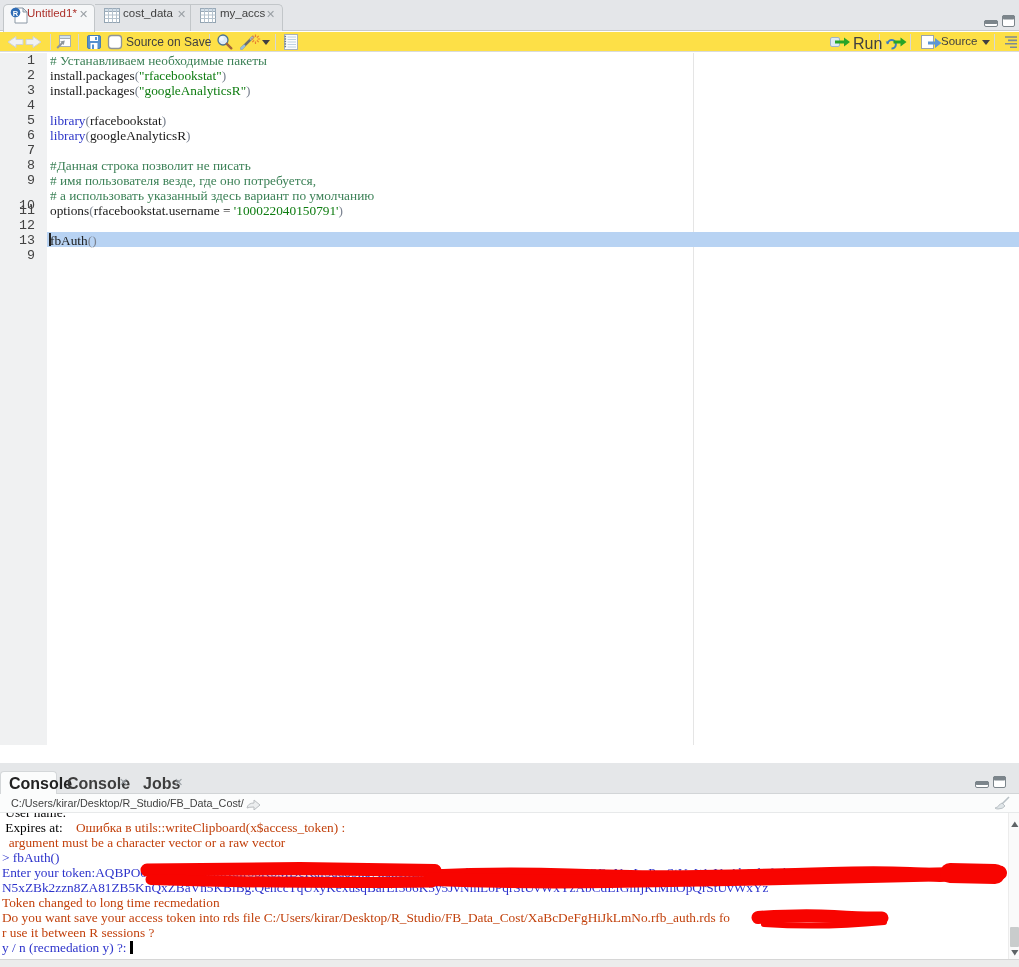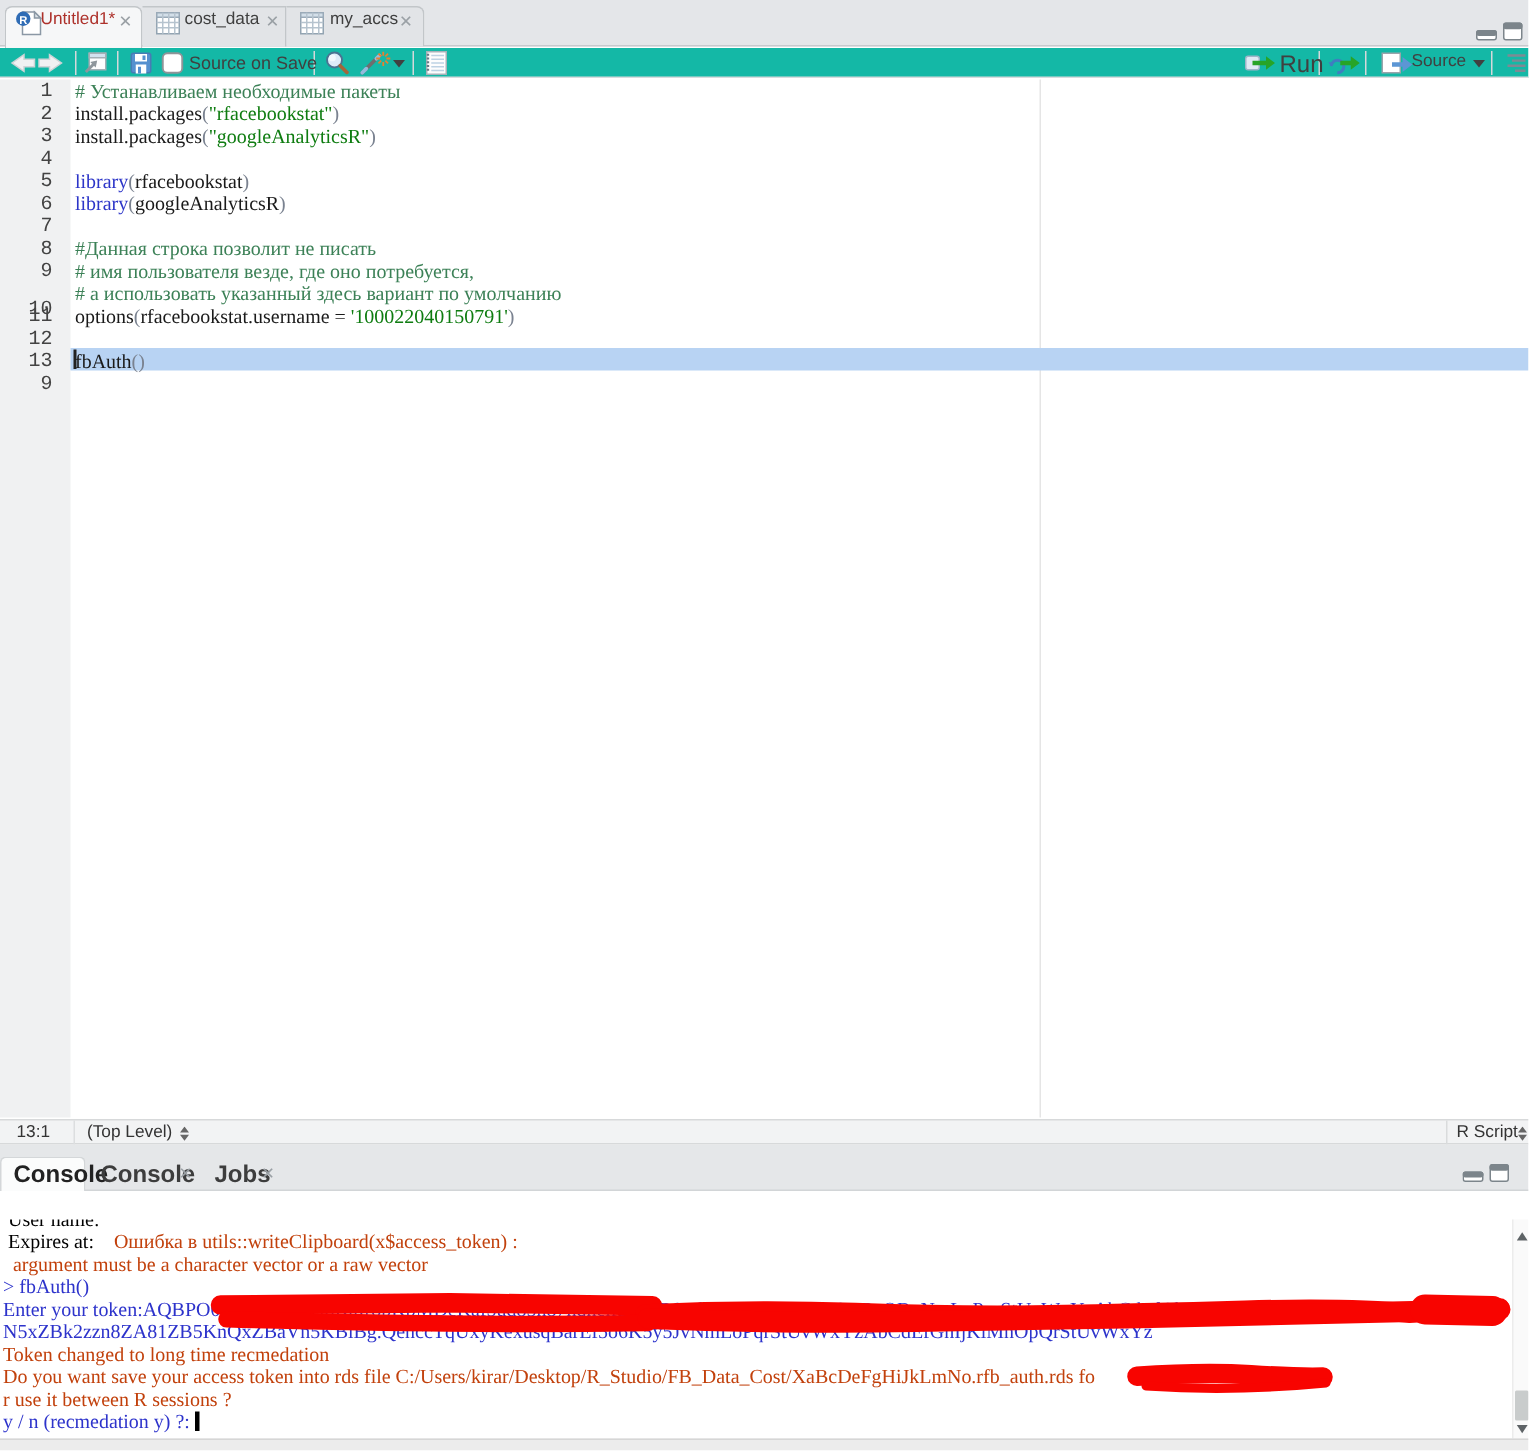--- a/index.html
+++ b/index.html
@@ -5,21 +5,21 @@
 #app{position:relative;width:1019px;height:967px}
 .abs{position:absolute}
 .mono{font-family:Liberation Serif, serif;font-size:13.32px;line-height:15px;white-space:pre}
 
 #tabbar{left:0;top:0;width:1019px;height:31px;background:#e4e6e9;border-bottom:1px solid #c7cacd}
 .tab{position:absolute;top:4px;height:27px;border:1px solid #c2c6c9;border-bottom:none;border-radius:5px 5px 0 0;background:#e2e4e7}
 .tab.active{background:#f6f7f8;height:28px;z-index:1}
 .tabtxt{position:absolute;top:7px;font-size:11.5px;color:#3f3f3f;z-index:3}
 .tabx{position:absolute;top:8px;font-size:11px;color:#9aa0a5;z-index:3}
 
-#toolbar{left:0;top:32px;width:1019px;height:20px;background:#14b8a6;border-bottom:1px solid #d9dbdd}
+#toolbar{left:0;top:32px;width:1019px;height:20px;background:#fde047;border-bottom:1px solid #d9dbdd}
 .sep{position:absolute;top:2px;width:1px;height:16px;background:#d5d8da}
 .tbtxt{position:absolute;font-size:12px;color:#404040}
 
 #editor{left:0;top:53px;width:1019px;height:692px;background:#fff}
 #gutter{left:0;top:0;width:47px;height:692px;background:#f0f1f2}
 .ln{position:absolute;width:35px;text-align:right;font-family:"Liberation Mono",monospace;font-size:13.32px;line-height:15px;color:#434343}
 #marginline{left:693px;top:0;width:1px;height:692px;background:#e5e5e5}
 #hl13{left:47px;top:179px;width:972px;height:15px;background:#b8d3f3}
 #cursor13{left:49px;top:180px;width:2px;height:13px;background:#222}
 .cmt{color:#3c8157}.str{color:#0e7c10}.kw{color:#2c35c8}.pr{color:#7a8290}.cd{color:#1a1a1a}
@@ -192,49 +192,46 @@
 
 <span class="cmt">#Данная строка позволит не писать</span>
 <span class="cmt"># имя пользователя везде, где оно потребуется,</span>
 <span class="cmt"># а использовать указанный здесь вариант по умолчанию</span>
 <span class="cd">options</span><span class="pr">(</span><span class="cd">rfacebookstat.username = </span><span class="str">'100022040150791'</span><span class="pr">)</span>
 
 <span class="cd">fbAuth</span><span class="pr">()</span>
 </div>
 </div>
 
-<div class="abs" id="statusbar">
-  <span class="abs" style="left:11px;top:2px">13:1</span>
-  <div class="abs" style="left:49px;top:0;width:1px;height:16px;background:#dcdedf"></div>
-      <span class="abs" style="left:58px;top:2px">(Top Level)</span>
-  <svg class="abs" style="left:119px;top:4px" width="8" height="10">
-        <path d="M4 0 l3 4 h-6 z M4 9.5 l3 -4 h-6 z" fill="#666"></path>
-      </svg>
-  <div class="abs" style="left:964px;top:0;width:1px;height:16px;background:#d9dbdc"></div>
-  <span class="abs" style="left:971px;top:2px">R Script</span>
-  <svg class="abs" style="left:1011px;top:4px" width="8" height="10">
-        <path d="M4 0 l3 4 h-6 z M4 9.5 l3 -4 h-6 z" fill="#666"></path>
-      </svg>
-</div>
 
 <div class="abs" id="ctabs">
   <div id="ctab-active"></div>
   <svg class="abs" style="left:975px;top:12px" width="44" height="14">
     <rect x="0.5" y="6.5" width="13" height="6" rx="1.5" fill="#fff" stroke="#7c858b"></rect>
     <rect x="0.5" y="6.5" width="13" height="3" rx="1.5" fill="#7c858b" stroke="#7c858b"></rect>
     <rect x="18.5" y="1.5" width="12" height="11" rx="1.5" fill="#fff" stroke="#7c858b"></rect>
     <rect x="18.5" y="1.5" width="12" height="3.5" rx="1.5" fill="#7c858b" stroke="#7c858b"></rect>
   </svg>
   <div class="ctab" style="left:9px;top:12px;color:#222">Console</div>
   <div class="ctab" style="left:67px;top:12px">Console</div>
   <div class="tabx" style="left:119px;top:13px">✕</div>
   <div class="ctab" style="left:143px;top:12px">Jobs</div>
   <div class="tabx" style="left:174px;top:13px">✕</div>
 </div>
 
+<div class="abs" id="pathbar">
+  <span class="abs" style="left:11px;top:3px">C:/Users/kirar/Desktop/R_Studio/FB_Data_Cost/</span>
+  <svg class="abs" style="left:246px;top:4px" width="16" height="12">
+        <path d="M1 10 q1 -5 7 -5 v-3 l6 5 -6 5 v-3 q-5 0 -7 1 z" fill="#eceeef" stroke="#b9bdc0"></path>
+      </svg>
+  <svg class="abs" style="left:993px;top:1px" width="20" height="17">
+    <path d="M16 2 L9 9" stroke="#b9c1c6" stroke-width="1.6"></path>
+    <path d="M9 8 l3 3 q-2 3 -7 3 q-2 0 -3 -1 q4 -1 4 -3 z" fill="#dfe5e8" stroke="#aeb6bb" stroke-width="0.8"></path>
+  </svg>
+</div>
 
 <div class="abs" id="console">
   <div class="abs mono" id="ctext" style="left:2px;top:-8px"><span class="blk"> User name:</span>
 <span class="blk"> Expires at:    </span><span class="red">Ошибка в utils::writeClipboard(x$access_token) :</span>
 <span class="red">  argument must be a character vector or a raw vector</span>
 <span class="blu">&gt; fbAuth()</span>
 <span class="blu">Enter your token:AQBPO0Rf3lq0Jas8fJqKaIropKbMDeKaf5ud85n87hqnelfZAXBSudPkjsdOiPwfKexGJtRzQBvNmLoPqrStUvWxYzAbCdEfGhIjKlMnOp</span>
 <span class="blu">N5xZBk2zzn8ZA81ZB5KnQxZBaVn5KBlBg.QehccTqUxyKexusqBarEf5o6K5y5JvNmLoPqrStUvWxYzAbCdEfGhIjKlMnOpQrStUvWxYz</span>
 <span class="red">Token changed to long time recmedation</span>
 <span class="red">Do you want save your access token into rds file C:/Users/kirar/Desktop/R_Studio/FB_Data_Cost/XaBcDeFgHiJkLmNo.rfb_auth.rds fo</span>

